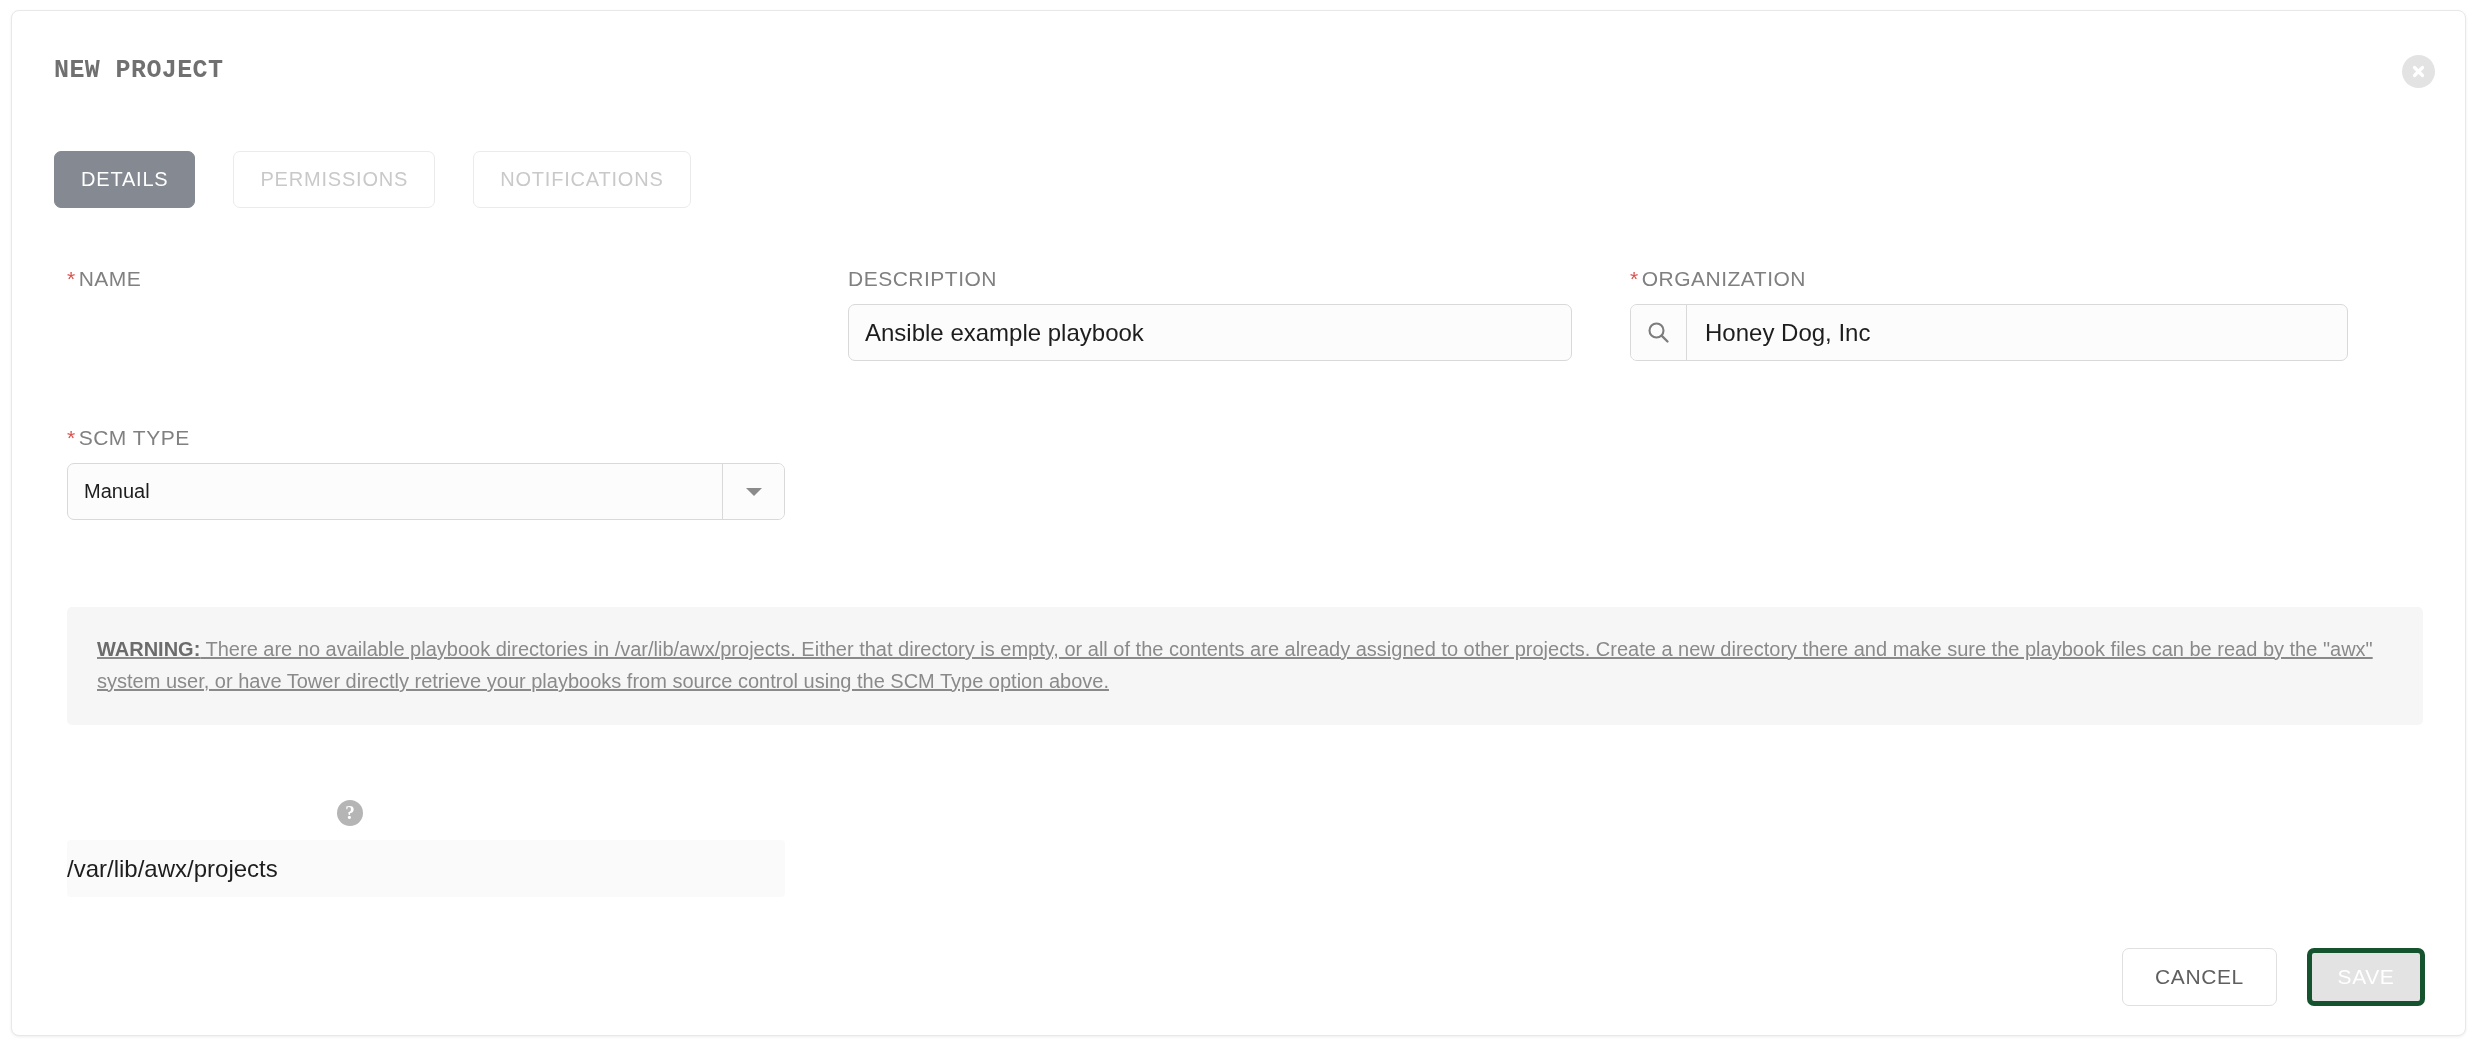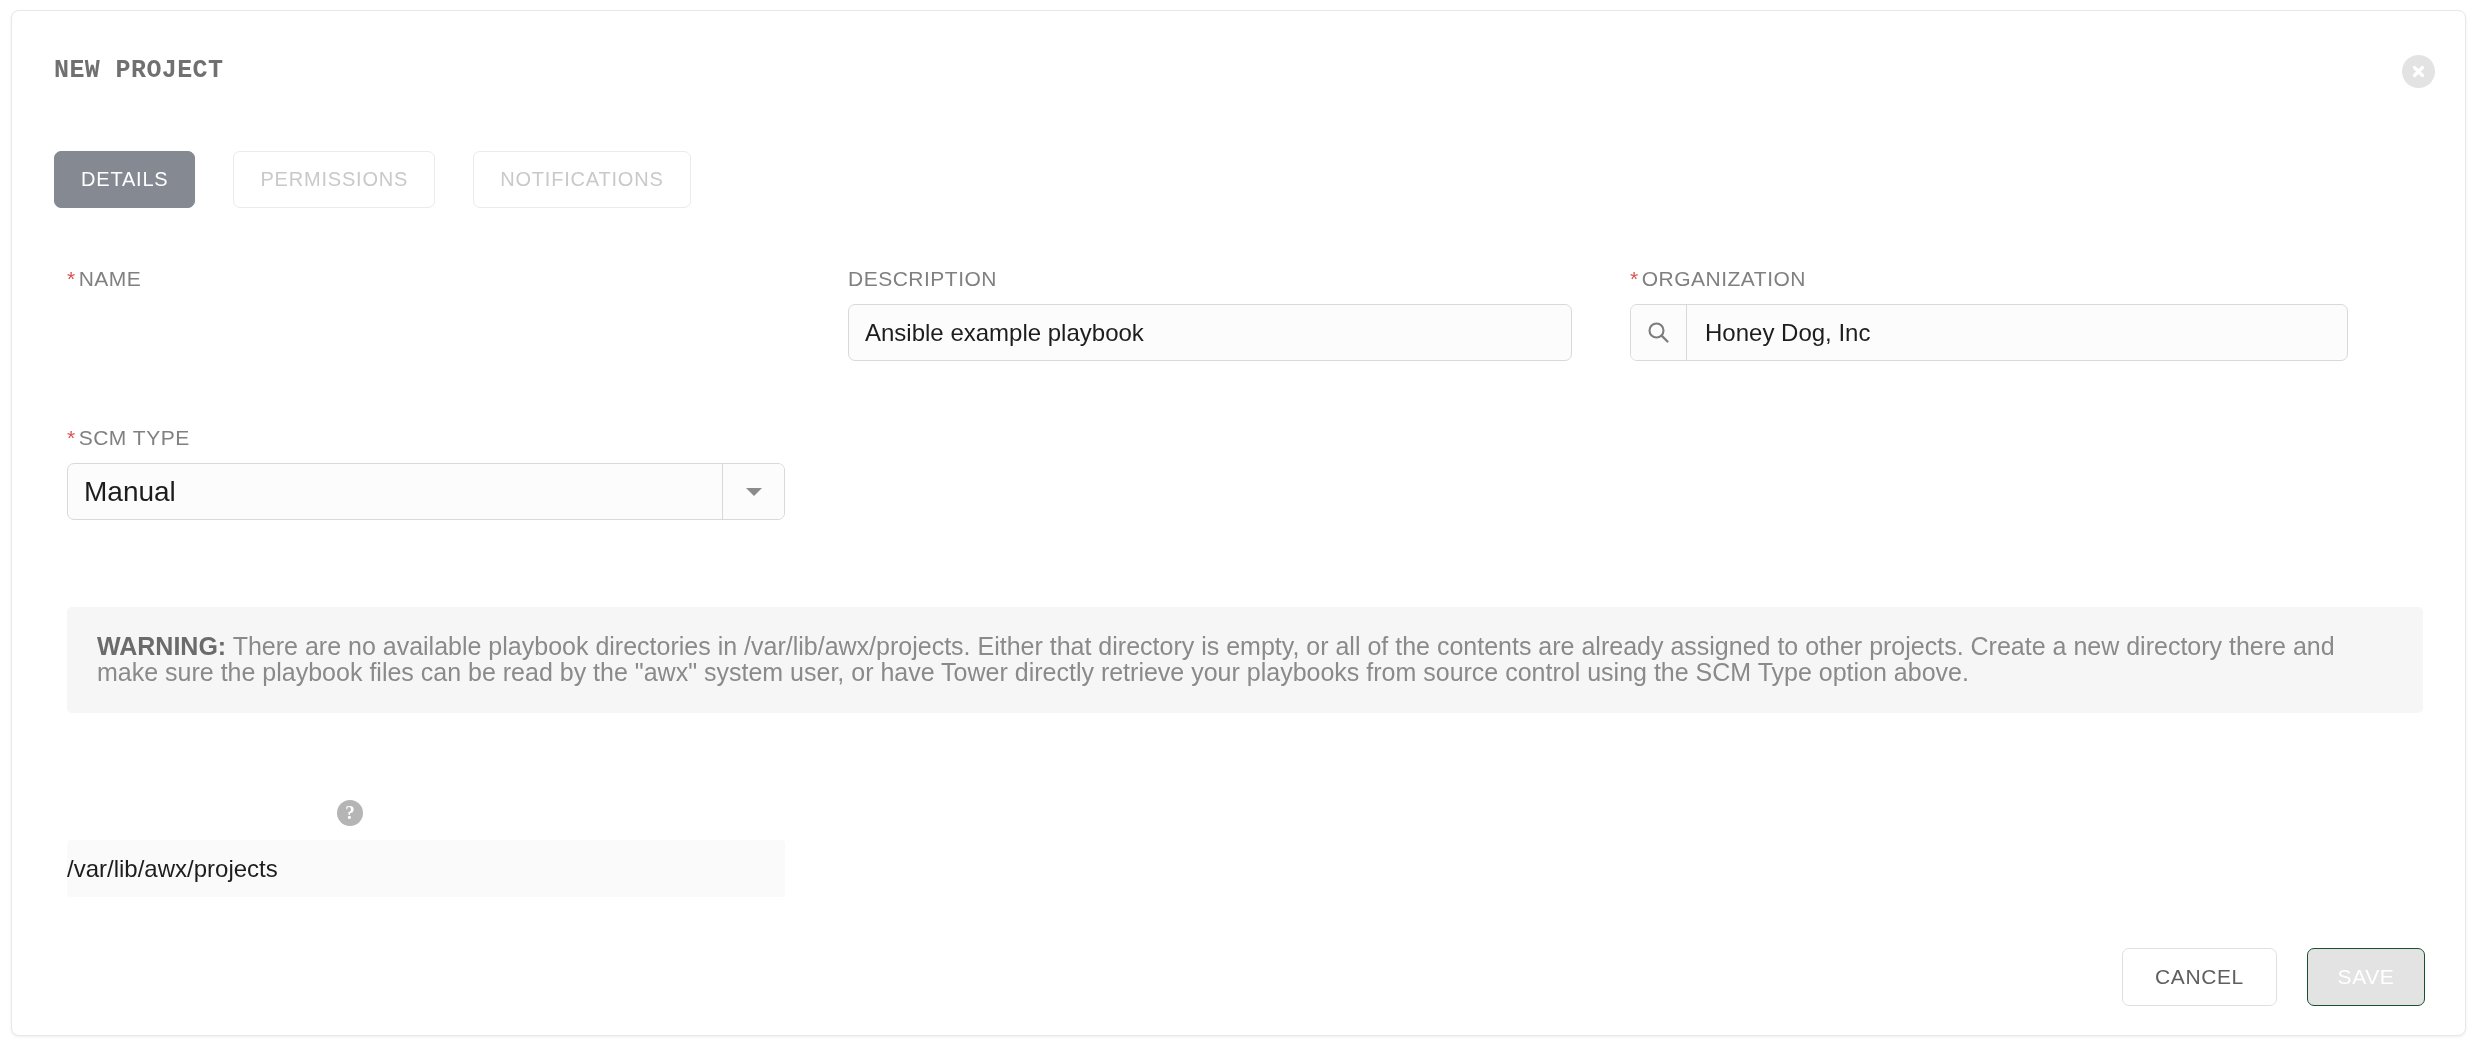--- a/index.html
+++ b/index.html
@@ -168,21 +168,21 @@
     display: flex;
     align-items: stretch;
     overflow: hidden;
     cursor: pointer;
   }
   .select-value {
     flex: 1;
     display: flex;
     align-items: center;
     padding-left: 16px;
-    font-size: 28px;
+    font-size: 20px;
     color: #1d1d1d;
     white-space: nowrap;
     overflow: hidden;
   }
   .select-caret {
     width: 62px;
     border-left: 1px solid #d9d9d9;
     display: flex;
     align-items: center;
     justify-content: center;
@@ -191,23 +191,24 @@
 
   
   .warning {
     position: absolute;
     left: 55px;
     top: 596px;
     width: 2356px;
     padding: 26px 30px 28px 30px;
     background: #f6f6f6;
     border-radius: 5px;
-    font-size: 25px;
-    line-height: 26px;
+    font-size: 20px;
+    line-height: 32px;
     color: #8a8a8a;
+    text-decoration: underline;
   }
   .warning b { color: #6b6b6b; font-weight: bold; }
 
   
   #lbl-basepath { left: 55px; top: 791px; margin-top: 38px; }
   .help-icon {
     position: absolute;
     left: 325px;
     top: 789px;
     width: 26px;
@@ -257,21 +258,21 @@
     width: 155px;
     background: #ffffff;
     border: 1px solid #e0e0e0;
     color: #5f5f5f;
   }
   #btn-save {
     left: 2295px;
     top: 937px;
     width: 118px;
     background: #e3e3e3;
-    border: 1px solid #14532d;
+    border: 5px solid #14532d;
     color: #ffffff;
     cursor: default;
   }
 </style>
 </head>
 <body>
 
 <div class="card">
 
   <div class="page-title">NEW PROJECT</div>

